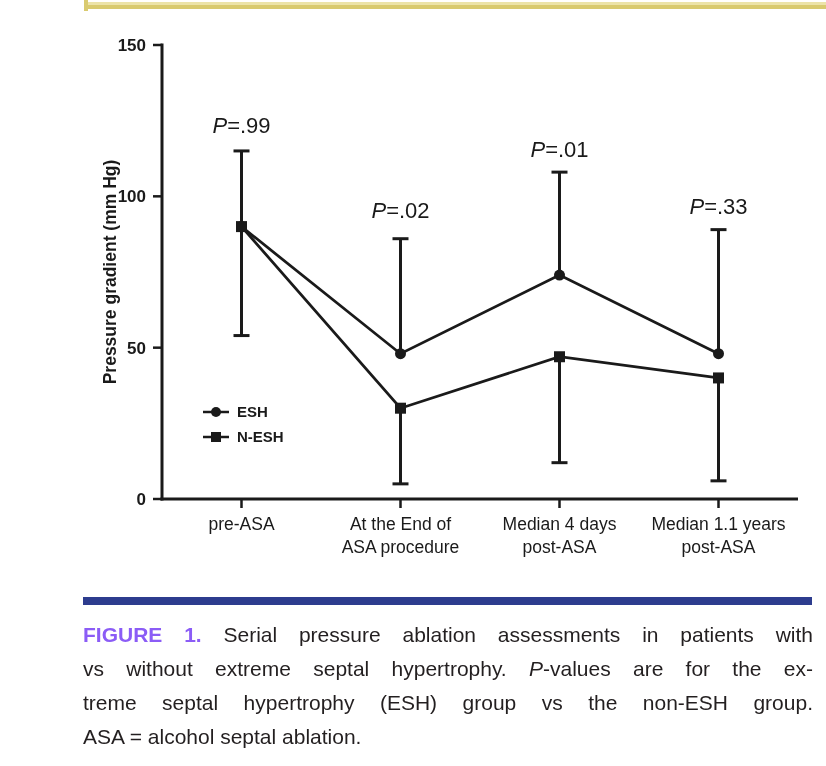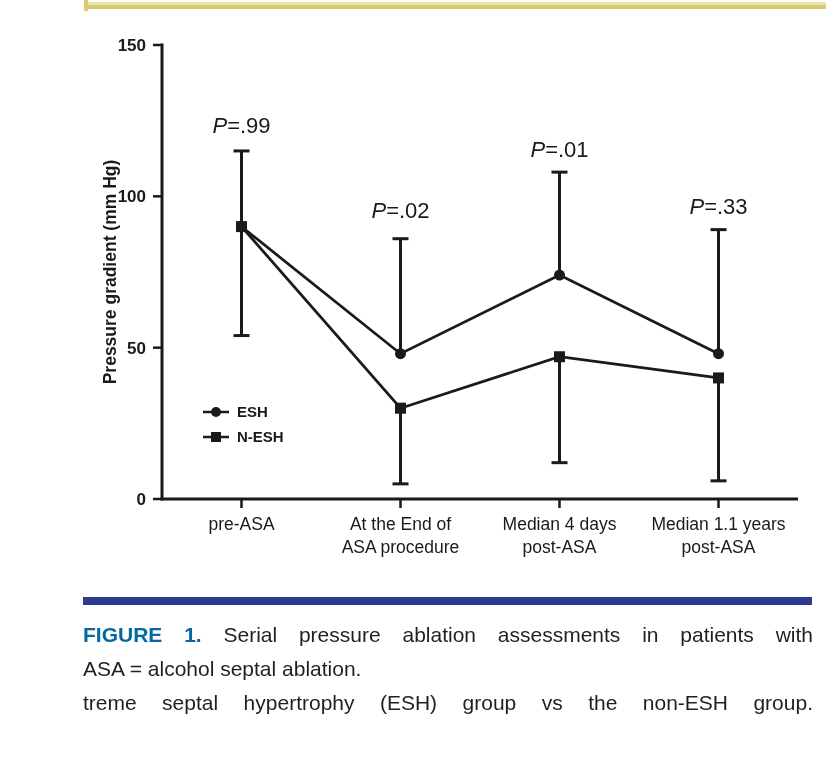--- a/index.html
+++ b/index.html
@@ -9,21 +9,21 @@
     position:relative;overflow:hidden;color:#231f20;
   }
   .top-light{position:absolute;left:84px;top:2px;right:0;height:3px;background:#ece3a8;}
   .top-gold{position:absolute;left:84px;top:5px;right:0;height:4px;background:#d9ca6f;}
   .top-stub{position:absolute;left:84px;top:0;width:4px;height:11px;background:#d9ca6f;}
   #chart{position:absolute;left:0;top:0;width:826px;height:575px;}
   .divider{position:absolute;left:83px;top:597px;width:729px;height:8px;background:#2d3c8e;}
   .caption{position:absolute;left:83px;top:618px;width:730px;font-size:21px;line-height:34px;color:#231f20;}
   .cap-line{text-align:left;white-space:nowrap;}
   .cap-line.just{white-space:normal;text-align:justify;text-align-last:justify;}
-  .seg-label{color:#0369a1;font-weight:bold;margin-top:26px;}
+  .seg-label{color:#8b5cf6;font-weight:bold;margin-top:26px;}
   .seg-italic{font-style:italic;}
 </style>
 </head>
 <body>
 
 <div class="top-light"></div>
 <div class="top-gold"></div>
 <div class="top-stub"></div>
 
 <div id="chart"><svg width="826" height="575" viewBox="0 0 826 575" font-family="&quot;Liberation Sans&quot;, sans-serif">
@@ -99,15 +99,16 @@
         <text x="400.5" y="217.51999999999998" text-anchor="middle" font-size="22" fill="#1a1a1a"><tspan font-style="italic">P</tspan><tspan>=.02</tspan></text>
         <text x="559.5" y="156.98666666666668" text-anchor="middle" font-size="22" fill="#1a1a1a"><tspan font-style="italic">P</tspan><tspan>=.01</tspan></text>
         <text x="718.5" y="214.49333333333334" text-anchor="middle" font-size="22" fill="#1a1a1a"><tspan font-style="italic">P</tspan><tspan>=.33</tspan></text>
       </g>
     </svg></div>
 
 <div class="divider"></div>
 
 <div class="caption" id="caption">
     <div class="cap-line just"><span class="seg-label">FIGURE 1.</span><span class="seg-normal"> Serial pressure ablation assessments in patients with</span></div>
+    <div class="cap-line just"><span class="seg-normal">vs without extreme septal hypertrophy. </span><span class="seg-italic">P</span><span class="seg-normal">-values are for the ex-</span></div>
+    <div class="cap-line just"><span class="seg-normal">treme septal hypertrophy (ESH) group vs the non-ESH group.</span></div>
     <div class="cap-line"><span class="seg-normal">ASA = alcohol septal ablation.</span></div>
-    <div class="cap-line just"><span class="seg-normal">treme septal hypertrophy (ESH) group vs the non-ESH group.</span></div>
   </div>
 
 </body></html>

